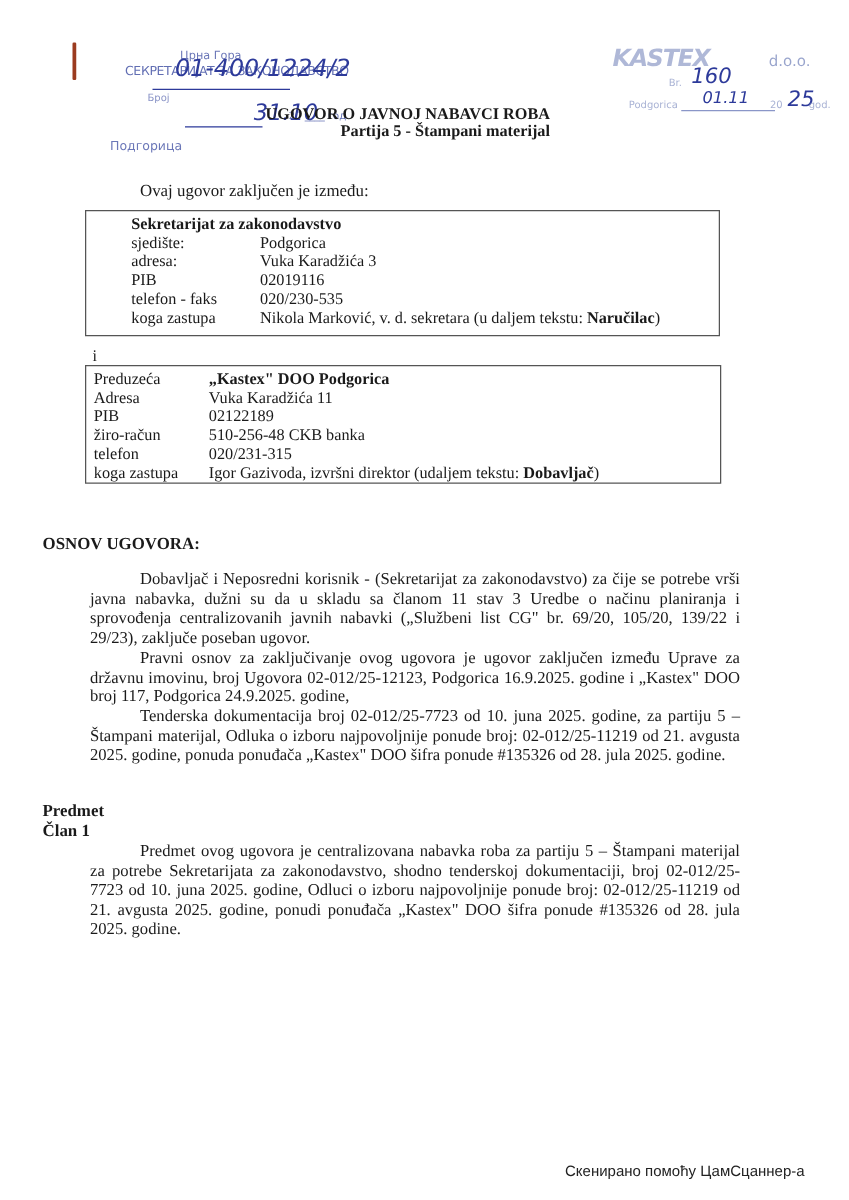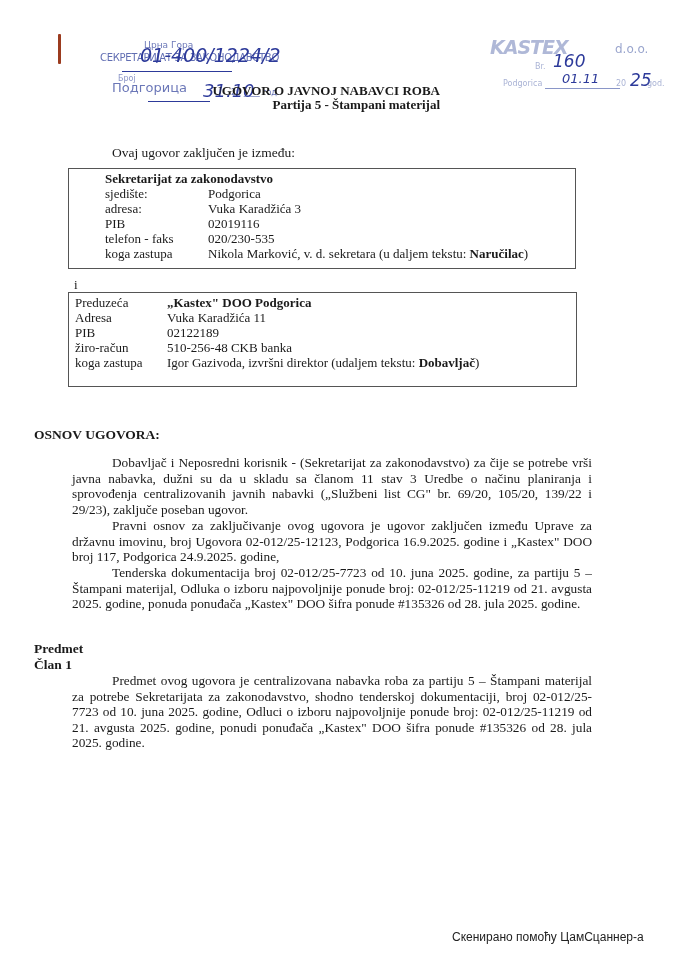--- a/index.html
+++ b/index.html
@@ -9,21 +9,21 @@
     color: #1a1a1a;
   }
   .abs { position: absolute; }
   .red-mark { left: 58px; top: 34px; width: 3px; height: 30px; background: #9b3b1f; border-radius: 1px; }
 
   
   .stamp-left { left: 88px; top: 40px; width: 200px; height: 80px; color: #3a4aa0; font-family: "DejaVu Sans", sans-serif; }
   .stamp-left .l1 { position:absolute; left: 56px; top: 0px; font-size: 9px; opacity: .75; }
   .stamp-left .l2 { position:absolute; left: 0px; top: 12px; font-size: 10px; opacity: .8; letter-spacing: -0.3px; white-space: nowrap; margin-left: 12px; }
   .stamp-left .l3 { position:absolute; left: 30px; top: 34px; font-size: 8px; opacity: .6; }
-  .stamp-left .l4 { position:absolute; left: 0px; top: 40px; font-size: 13px; opacity: .75; margin-left: 24px; }
+  .stamp-left .l4 { position:absolute; left: 0px; top: 72px; font-size: 10px; opacity: .75; }
   .hand { font-family: "DejaVu Sans", sans-serif; color: #2d3a9a; font-style: italic; }
   .hand-num { left: 140px; top: 44px; font-size: 19px; white-space: nowrap; }
   .hand-date { left: 155px; top: 80px; font-size: 18px; white-space: nowrap; margin-left: 48px; }
   .hand-line1 { left: 122px; top: 71px; width: 110px; height: 1px; background: #2d3a9a; }
   .hand-line2 { left: 148px; top: 101px; width: 62px; height: 1px; background: #2d3a9a; }
   .stamp-small { left: 213px; top: 88px; font-size: 8px; color:#3a4aa0; opacity:.8; font-family: "DejaVu Sans", sans-serif; margin-left: 18px; }
 
   
   .stamp-right { left: 490px; top: 36px; width: 180px; height: 70px; color: #6f7fb8; font-family: "DejaVu Sans", sans-serif; }
   .stamp-right .logo { position:absolute; left: 0px; top: 0px; font-size: 19px; font-style: italic; font-weight: bold; letter-spacing: -1px; opacity: .55; white-space: nowrap; }
@@ -139,20 +139,24 @@
   </div>
   <div class="row">
     <span class="lab">PIB</span>
     <span class="val">02122189</span>
   </div>
   <div class="row">
     <span class="lab">žiro-račun</span>
     <span class="val">510-256-48 CKB banka</span>
   </div>
   <div class="row">
+    <span class="lab">telefon</span>
+    <span class="val">020/231-315</span>
+  </div>
+  <div class="row">
     <span class="lab">koga zastupa</span>
     <span class="val"><span>Igor Gazivoda, izvršni direktor (udaljem tekstu: </span><b>Dobavljač</b><span>)</span></span>
   </div>
 </div>
 
 <div class="section-title" style="top: 427px;">OSNOV UGOVORA:</div>
 
 <div class="para" style="top: 455px;">
   <span class="indent"></span><span>Dobavljač i Neposredni korisnik - (Sekretarijat za zakonodavstvo) za čije se potrebe vrši javna nabavka, dužni su da u skladu sa članom 11 stav 3 Uredbe o načinu planiranja i sprovođenja centralizovanih javnih nabavki („Službeni list CG" br. 69/20, 105/20, 139/22 i 29/23), zaključe poseban ugovor.</span>
 </div>

